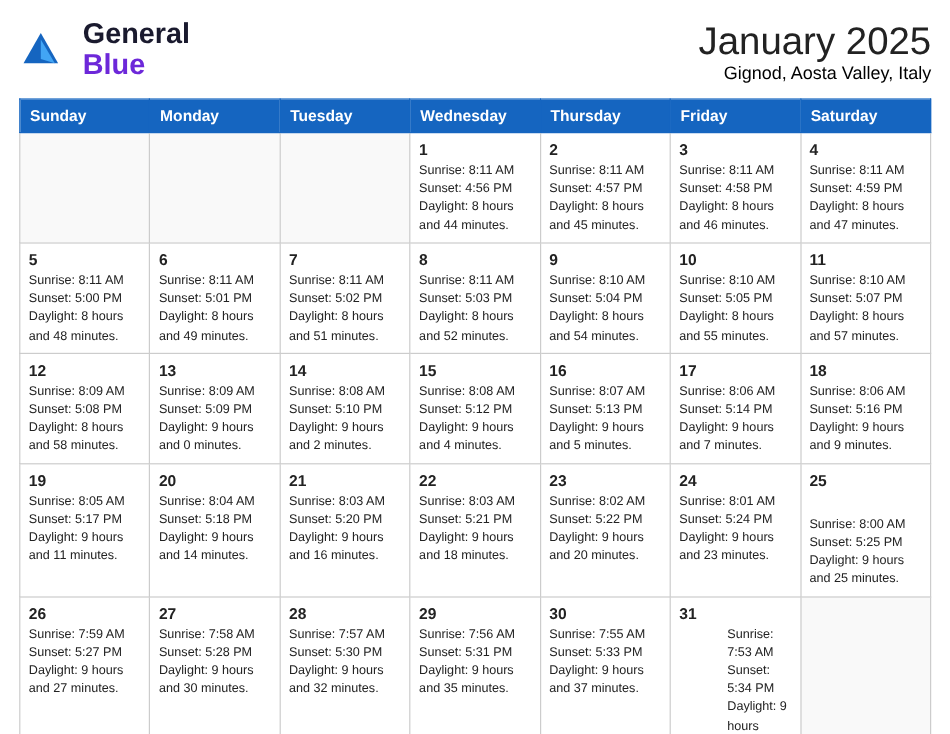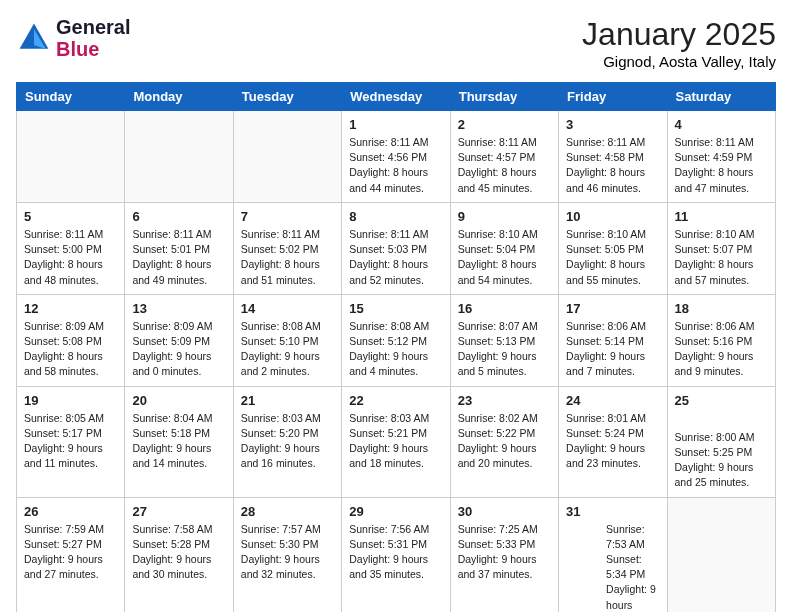--- a/index.html
+++ b/index.html
@@ -14,26 +14,27 @@
       display: flex;
       justify-content: space-between;
       align-items: flex-start;
       margin-bottom: 12px;
     }
     .logo {
       display: flex;
       align-items: center;
     }
     .logo-text {
-      font-size: 20px;
+      font-size: 24px;
       font-weight: bold;
       color: #1a1a2e;
       line-height: 1.1;
-    }
-    .logo-text .blue { color: #be185d; }
+      margin-left: 13px;
+    }
+    .logo-text .blue { color: #6d28d9; }
     .logo-icon {
       width: 36px;
       height: 36px;
       margin-right: 4px;
     }
     .title-block {
       text-align: right;
     }
     .month-title {
       font-size: 32px;
@@ -336,21 +337,21 @@
         </td>
         <td>
           <span class="day-num">29</span>
           <div class="day-info" style="white-space: pre-line;">Sunrise: 7:56 AM
 Sunset: 5:31 PM
 Daylight: 9 hours
 and 35 minutes.</div>
         </td>
         <td>
           <span class="day-num">30</span>
-          <div class="day-info" style="white-space: pre-line;">Sunrise: 7:25 AM
+          <div class="day-info" style="white-space: pre-line;">Sunrise: 7:55 AM
 Sunset: 5:33 PM
 Daylight: 9 hours
 and 37 minutes.</div>
         </td>
         <td>
           <span class="day-num">31</span>
           <div class="day-info" style="white-space: pre-line; margin-left: 40px;">Sunrise: 7:53 AM
 Sunset: 5:34 PM
 Daylight: 9 hours
 and 40 minutes.</div>

